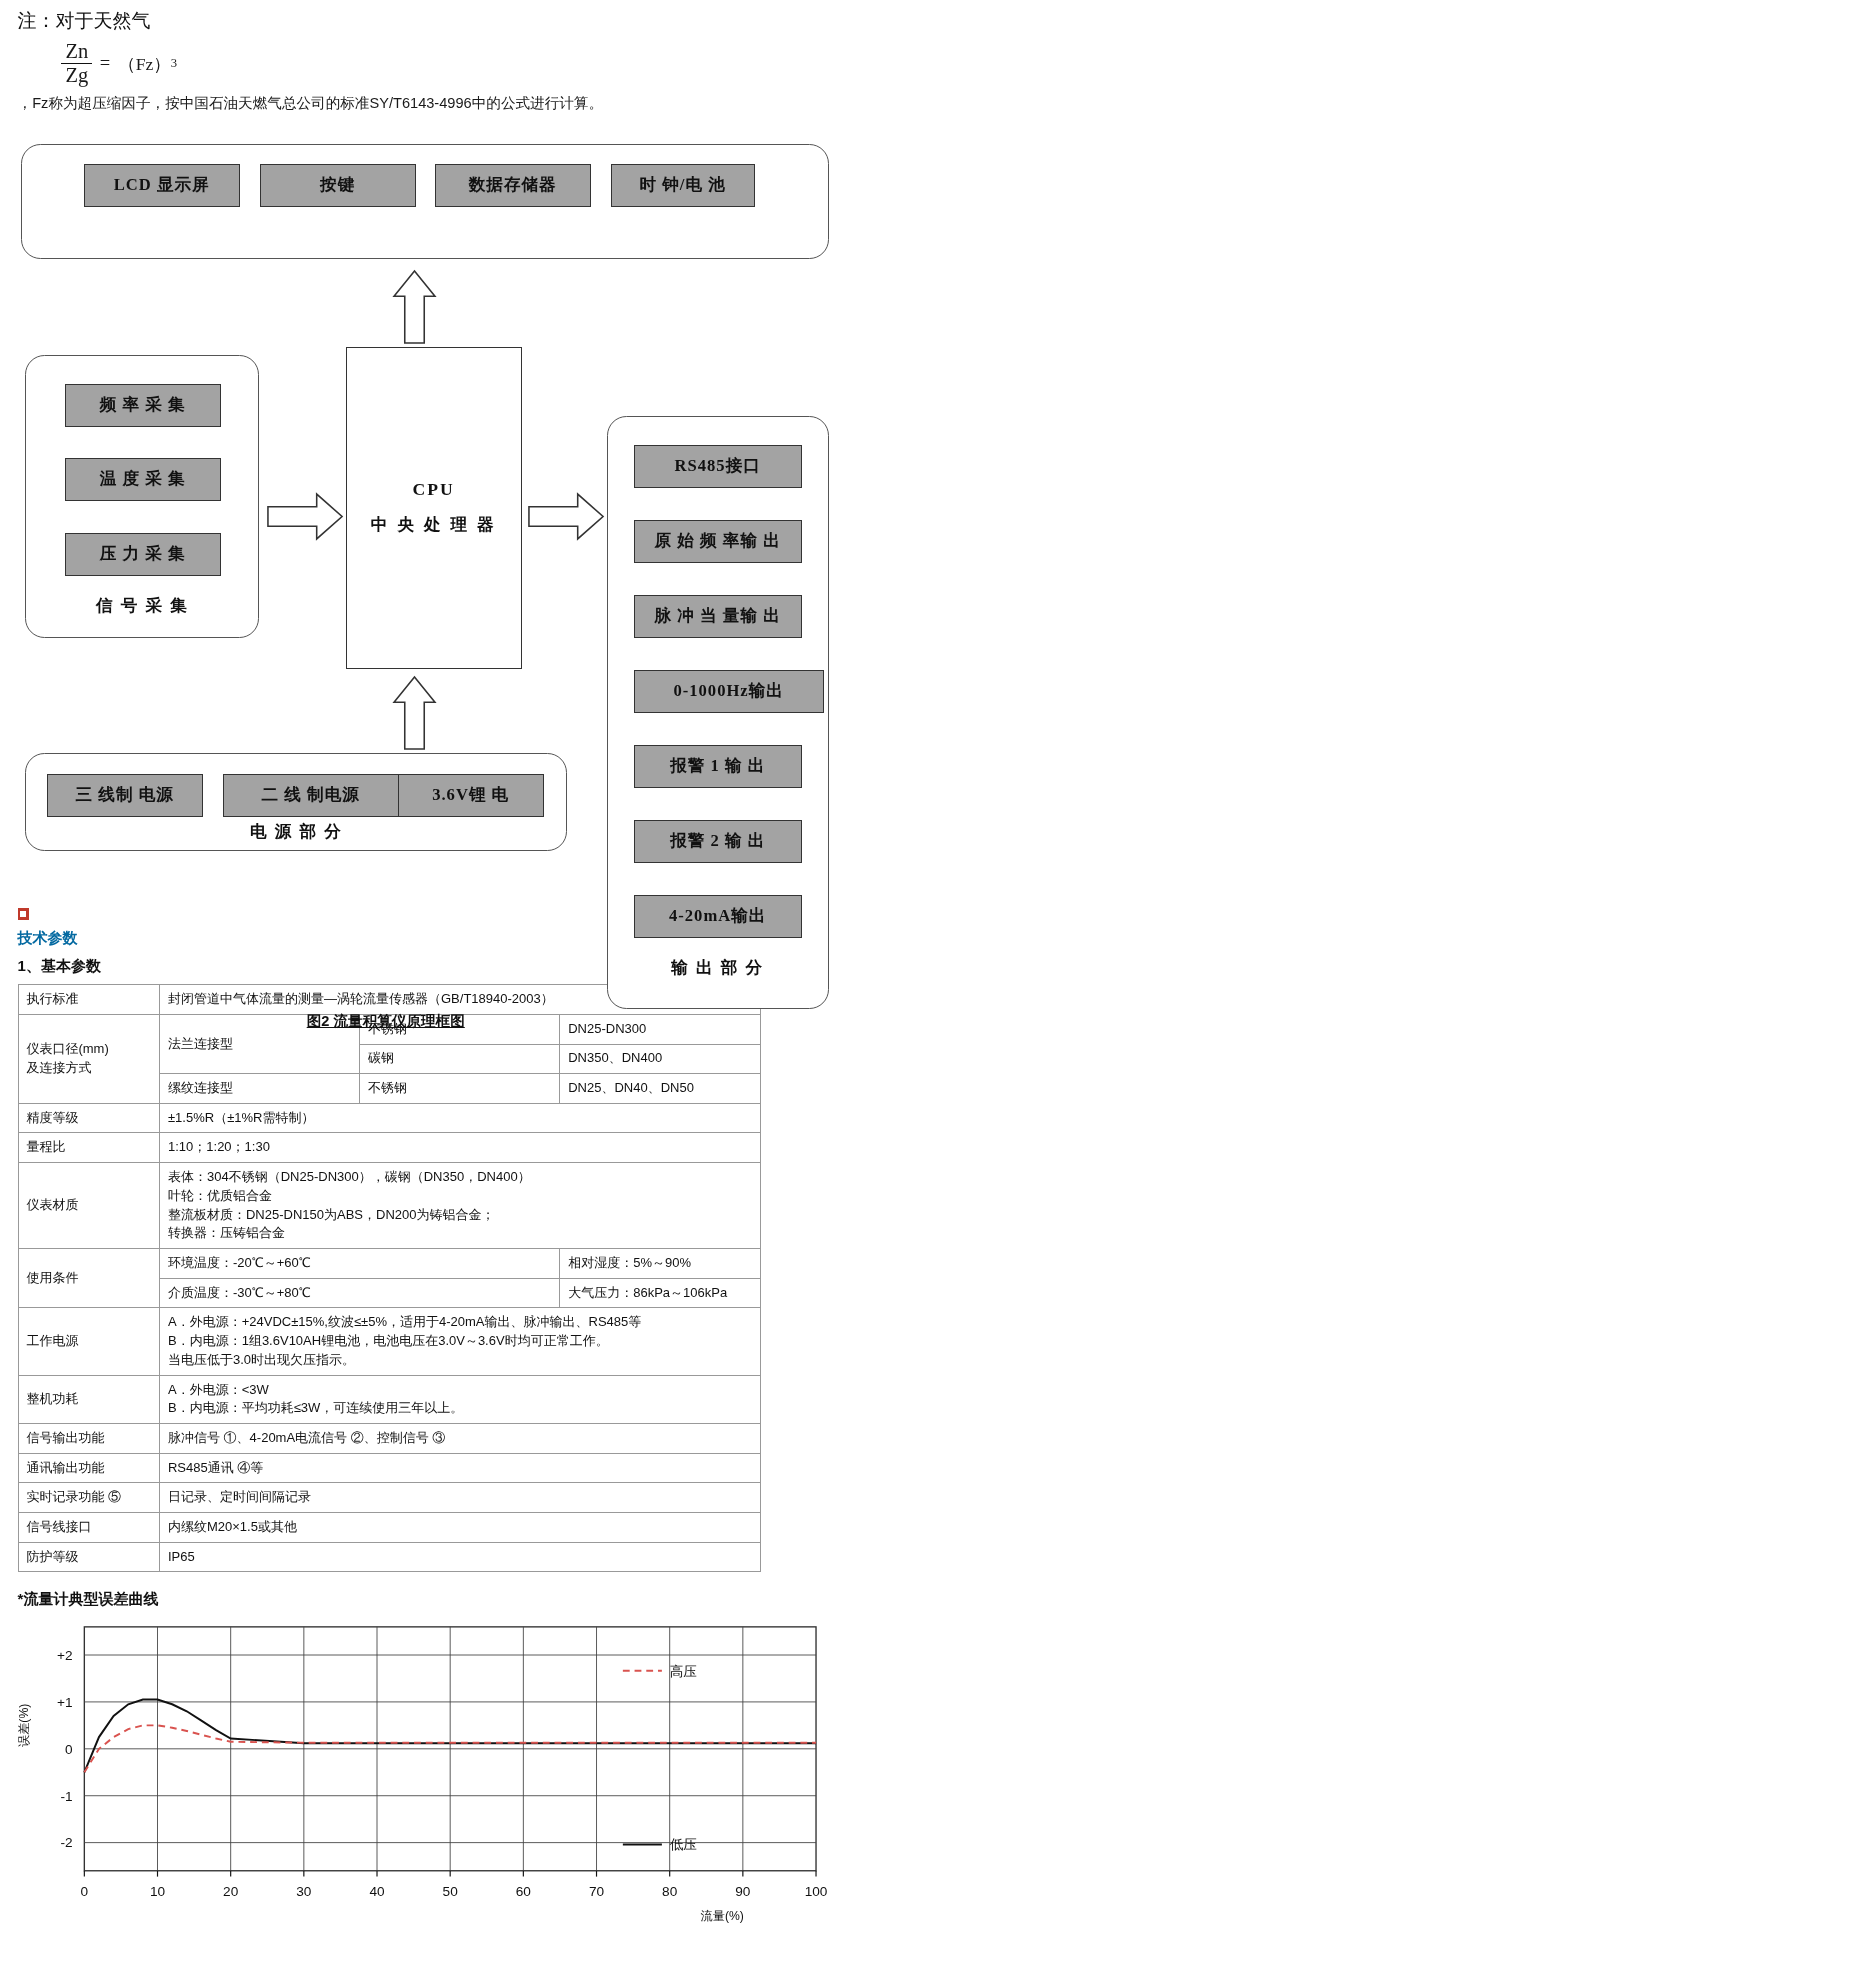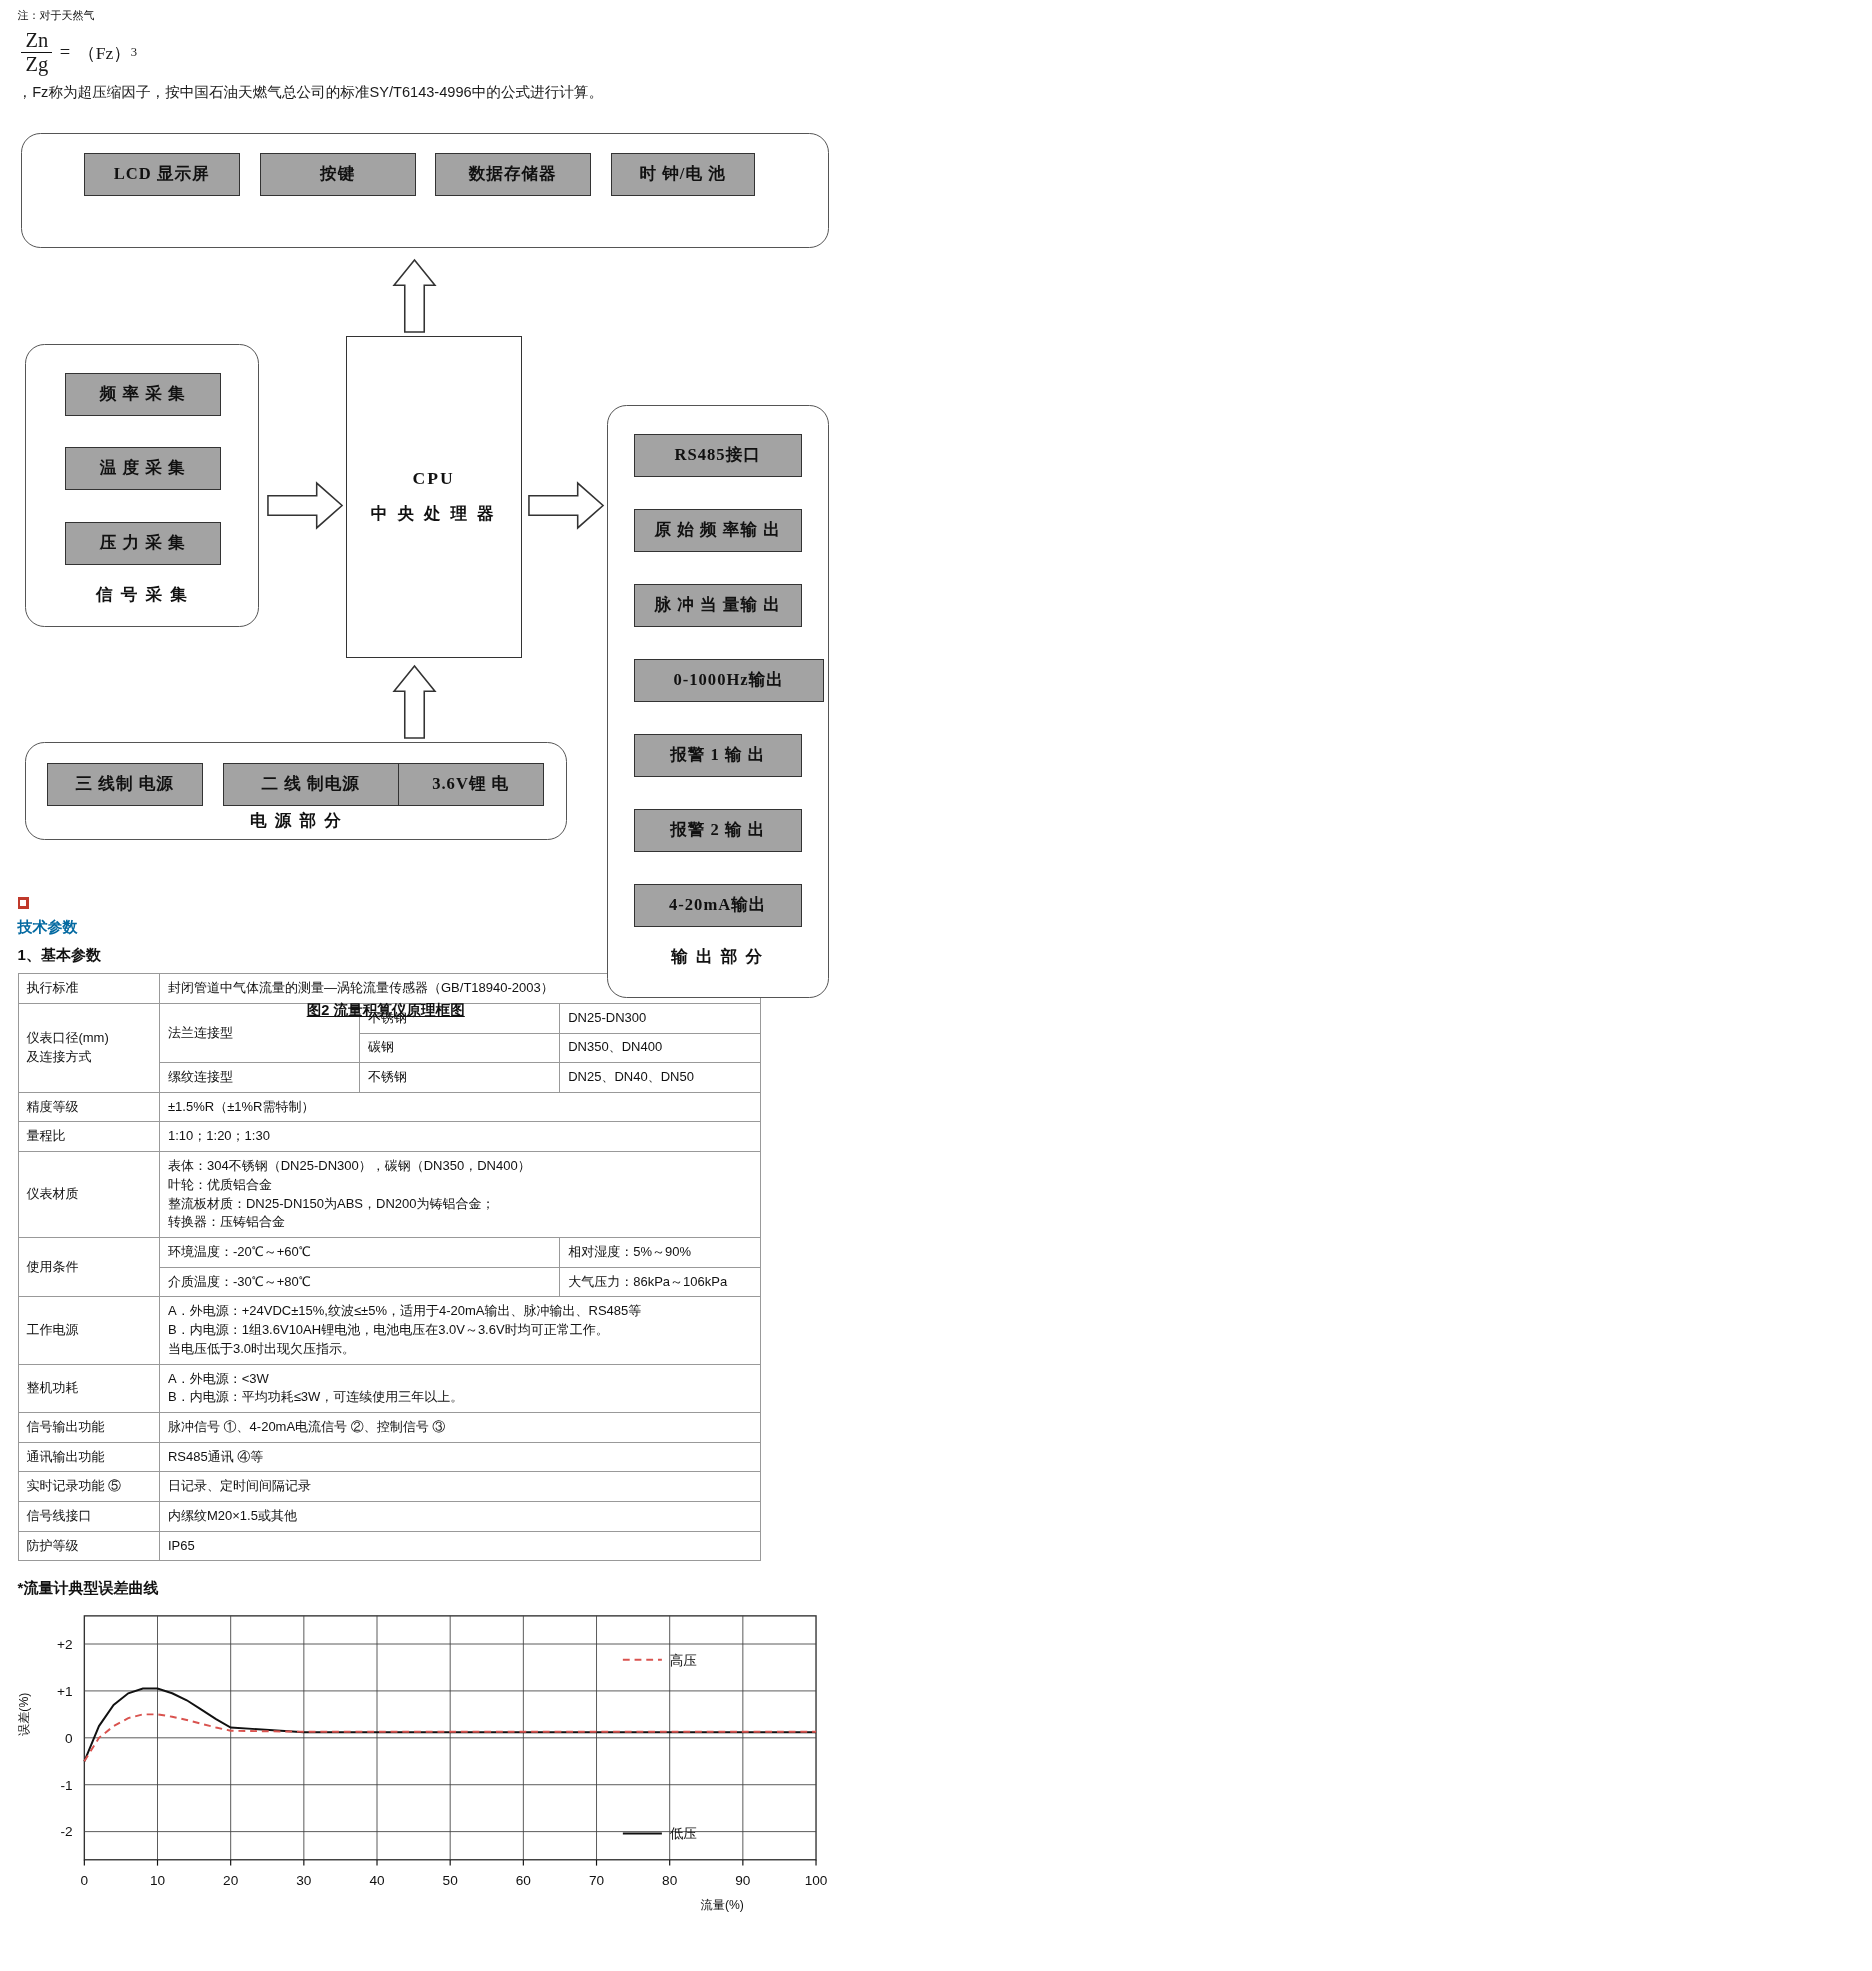--- a/index.html
+++ b/index.html
@@ -16,32 +16,33 @@
     position: relative;
   }
   .page {
     position: relative;
     width: 1872px;
     padding: 0;
   }
 
   
   .note-wrap { padding: 7.8px 0 0 17.6px; }
-  .note-title { font-size: 11px; color: #111; }
+  .note-title { font-size: 19px; color: #111; }
   .formula {
     display: flex;
     align-items: center;
     margin: 5.9px 0 2px 3.9px;
     font-family: "Liberation Serif", serif;
   }
   .frac {
     display: inline-block;
     text-align: center;
     line-height: 1.15;
     font-size: 20.5px;
+    margin-left: 40px;
   }
   .frac .num { display: block; padding: 0 3.9px; }
   .frac .den { display: block; border-top: 1.6px solid #111; padding: 0 3.9px; }
   .eq { margin: 0 7.8px; font-size: 18.5px; }
   .fz { font-size: 17.6px; }
   .sup { font-size: 12.7px; vertical-align: super; }
   .note-text { font-size: 14.6px; margin-top: 5.9px; }
 
   
   .diagram {

